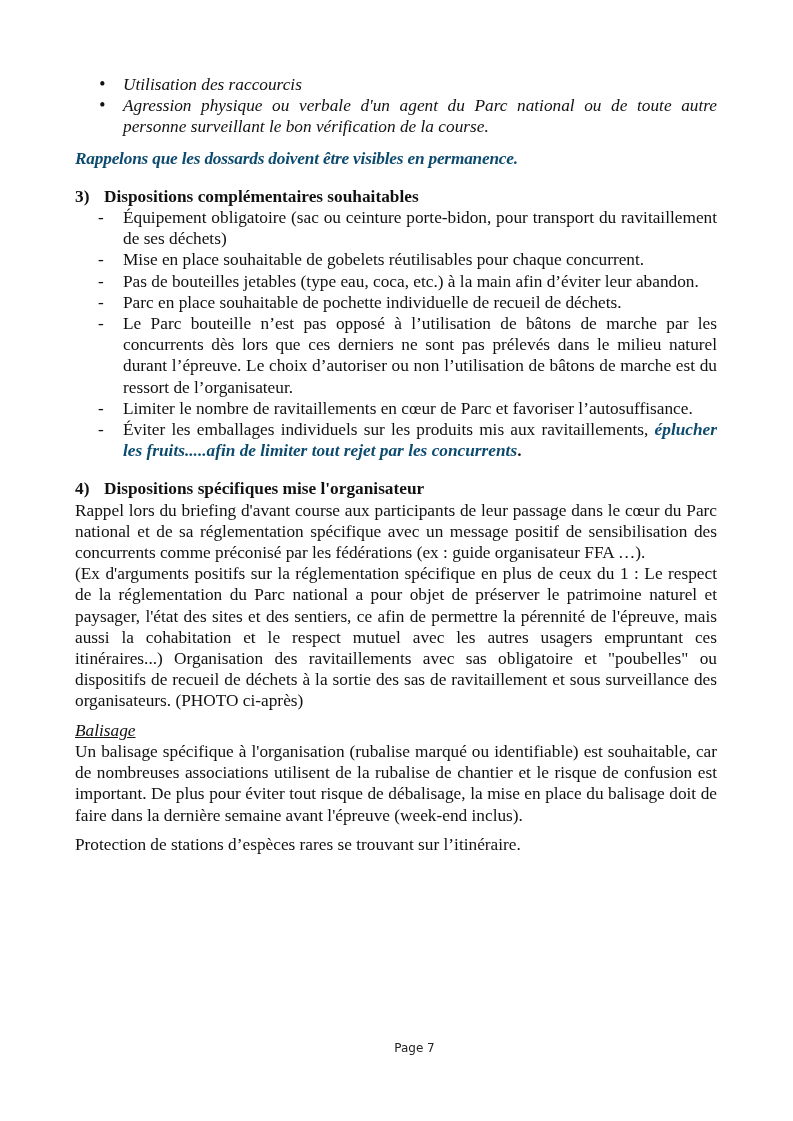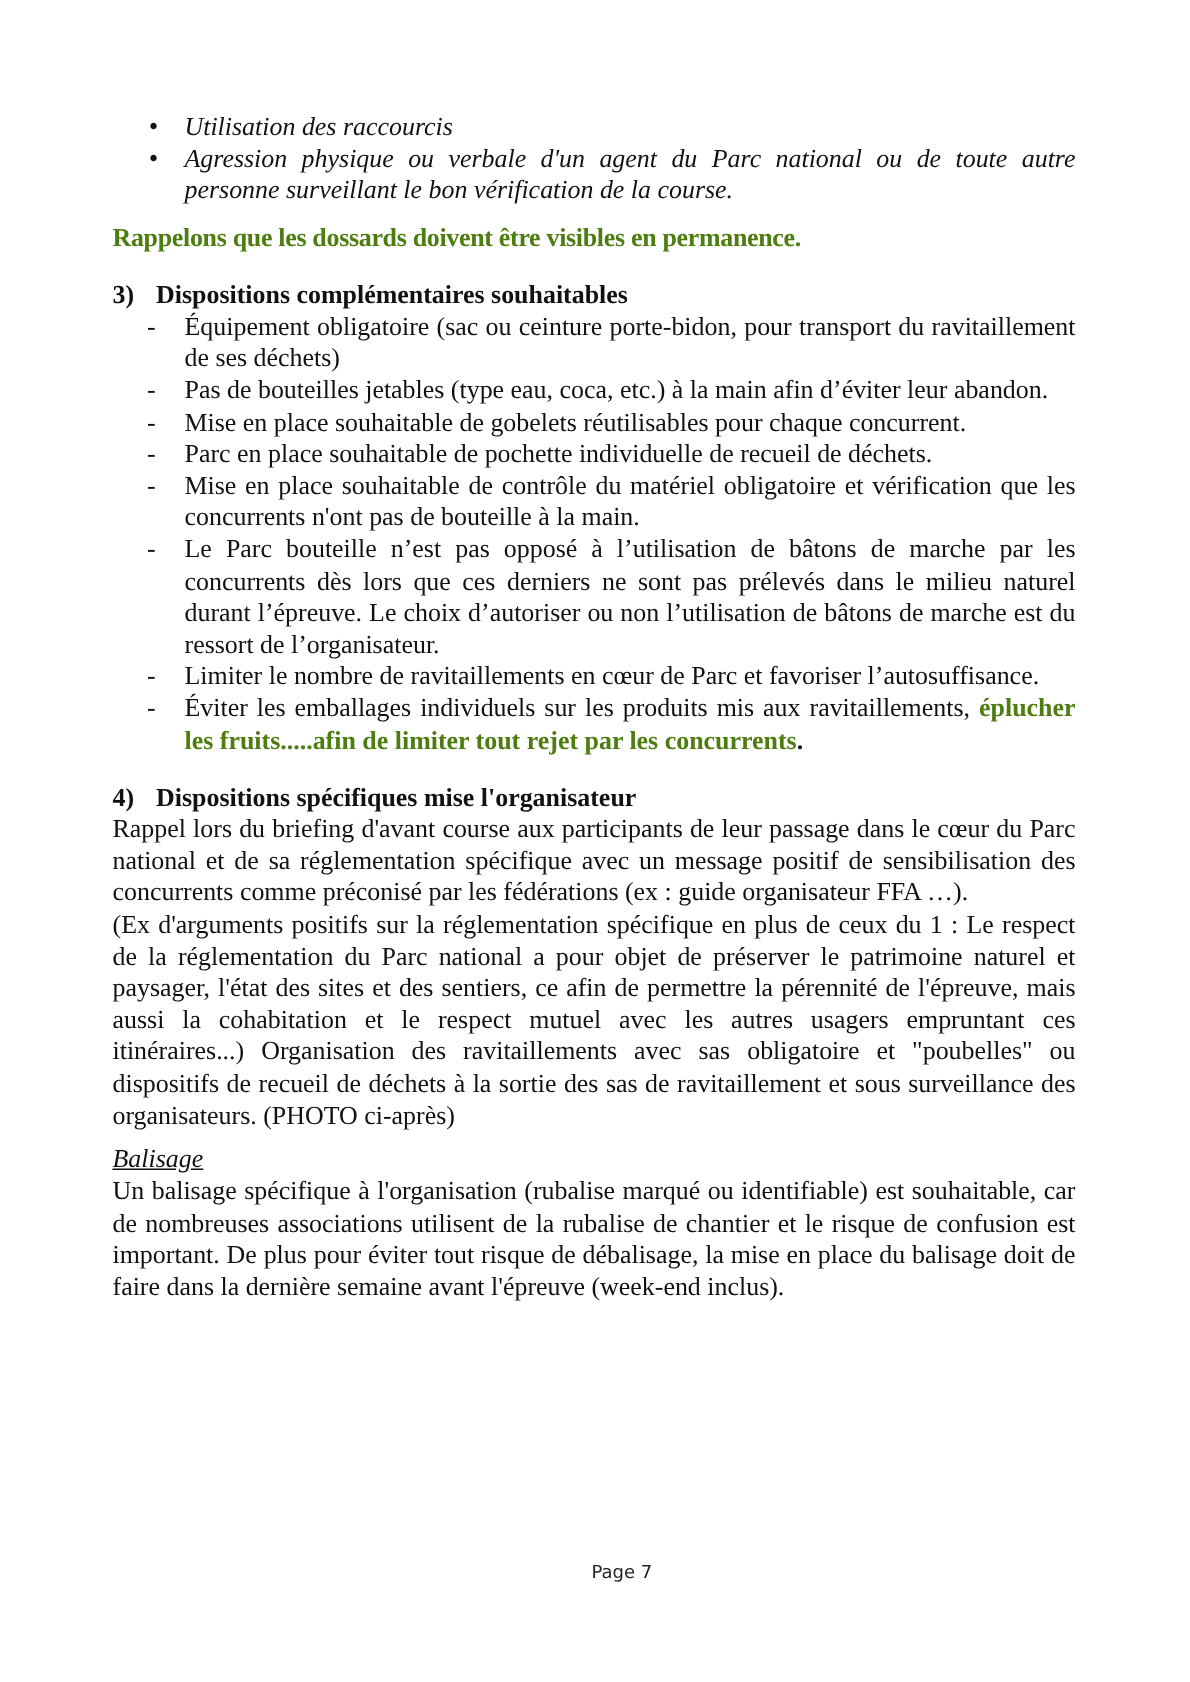--- a/index.html
+++ b/index.html
@@ -2,21 +2,21 @@
 <html><head>
   <meta charset="utf-8">
   <style>
     html, body { margin: 0; padding: 0; background: #ffffff; }
     body { width: 793px; height: 1121px; position: relative; overflow: hidden;
       font-family: "Liberation Serif", "DejaVu Serif", serif; color: #111; }
     .page { position: absolute; left: 75px; top: 74px; width: 642px; font-size: 17.3px; line-height: 21.2px; }
     .bullets { list-style: none; margin: 0; padding: 0 0 0 48px; font-style: italic; }
     .bullets li { position: relative; text-align: justify; }
     .bullets li::before { content: "\2022"; position: absolute; left: -24px; top: 0; font-size: 18px; }
-    .red { color: #4d7c0f; font-weight: bold; }
+    .red { color: #0c4a6e; font-weight: bold; font-style: italic; }
     .callout { margin-top: 10px; font-family: "Liberation Serif", serif; font-weight: bold; font-size: 17.3px; letter-spacing: -0.2px; }
     .heading { margin-top: 17px; font-weight: bold; display: flex; }
     .heading .num { width: 29px; }
     .dash-list { list-style: none; margin: 0; padding: 0 0 0 48px; }
     .dash-list li { position: relative; text-align: justify; }
     .dash-list li::before { content: "-"; position: absolute; left: -25px; top: 0; }
     .para { text-align: justify; margin: 0; }
     .sub-heading { margin-top: 8px; font-weight: normal; font-style: italic; text-decoration: underline; }
     .gap { margin-top: 8px; }
     .footer { position: absolute; left: 0; right: 0; top: 1041px; text-align: center;
@@ -32,33 +32,33 @@
   </ul>
 
   <div class="callout red">Rappelons que les dossards doivent être visibles en permanence.</div>
 
   <div class="heading">
     <span class="num">3)</span>
     <span>Dispositions complémentaires souhaitables</span>
   </div>
   <ul class="dash-list">
     <li>Équipement obligatoire (sac ou ceinture porte-bidon, pour transport du ravitaillement de ses déchets)</li>
+    <li>Mise en place souhaitable de gobelets réutilisables pour chaque concurrent.</li>
     <li>Pas de bouteilles jetables (type eau, coca, etc.) à la main afin d’éviter leur abandon.</li>
-    <li>Mise en place souhaitable de gobelets réutilisables pour chaque concurrent.</li>
     <li>Parc en place souhaitable  de pochette individuelle de recueil de déchets.</li>
-    <li>Mise en place souhaitable de contrôle du matériel obligatoire et vérification que les concurrents n'ont pas de bouteille à la main.</li>
     <li>Le Parc bouteille n’est pas opposé à l’utilisation de bâtons de marche par les concurrents dès lors que ces derniers ne sont pas prélevés dans le milieu naturel durant l’épreuve. Le choix d’autoriser ou non l’utilisation de bâtons de marche est du ressort de l’organisateur.</li>
     <li>Limiter le nombre de ravitaillements en cœur de Parc et favoriser l’autosuffisance.</li>
     <li><span>Éviter les emballages individuels sur les produits mis aux ravitaillements,</span> <span class="red">éplucher les fruits.....afin de limiter tout rejet par les concurrents</span><span style="font-weight:bold">.</span></li>
   </ul>
 
   <div class="heading">
     <span class="num">4)</span>
     <span>Dispositions spécifiques  mise l'organisateur</span>
   </div>
   <p class="para">Rappel lors du briefing d'avant course aux participants de leur passage dans le cœur du Parc national et de sa réglementation spécifique avec un message positif de sensibilisation des concurrents comme préconisé par les fédérations (ex : guide organisateur FFA …).</p>
   <p class="para">(Ex d'arguments positifs sur la réglementation spécifique en plus de ceux du 1 : Le respect de la réglementation du Parc national a pour objet de préserver le patrimoine naturel et paysager, l'état des sites et des sentiers, ce afin de permettre la pérennité de l'épreuve, mais aussi la cohabitation et le respect mutuel avec les autres usagers empruntant ces itinéraires...) Organisation des ravitaillements avec sas obligatoire et "poubelles" ou dispositifs de recueil de déchets à la sortie des sas de ravitaillement et sous surveillance des organisateurs. (PHOTO ci-après)</p>
 
   <div class="sub-heading">Balisage</div>
   <p class="para">Un balisage spécifique à l'organisation (rubalise marqué ou identifiable) est souhaitable, car de nombreuses associations utilisent de la rubalise de chantier et le risque de confusion est important. De plus pour éviter tout risque de débalisage, la mise en place du balisage doit de faire dans la dernière semaine avant l'épreuve (week-end inclus).</p>
+  <p class="para gap">Protection de stations d’espèces rares se trouvant sur l’itinéraire.</p>
 </div>
 
 <div class="footer">Page 7</div>
 
 </body></html>

